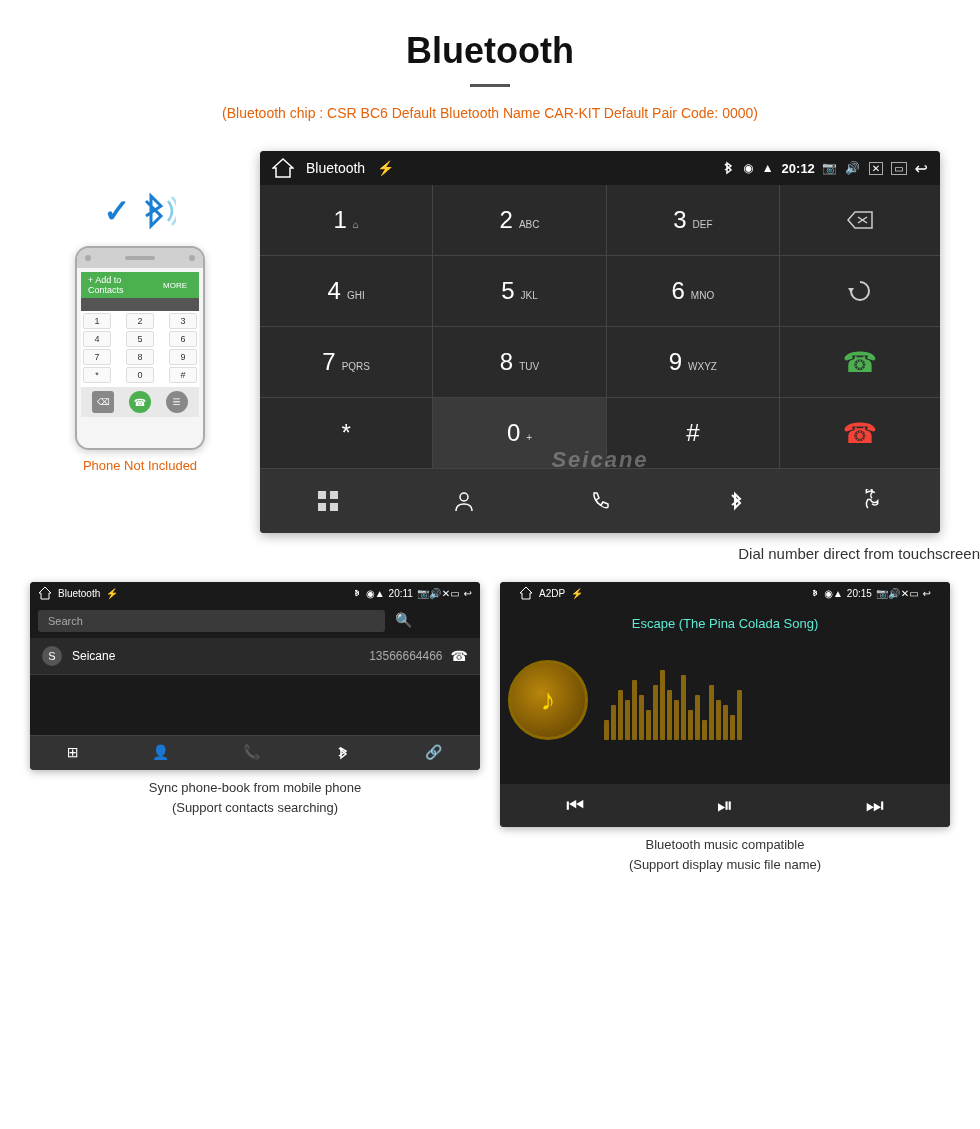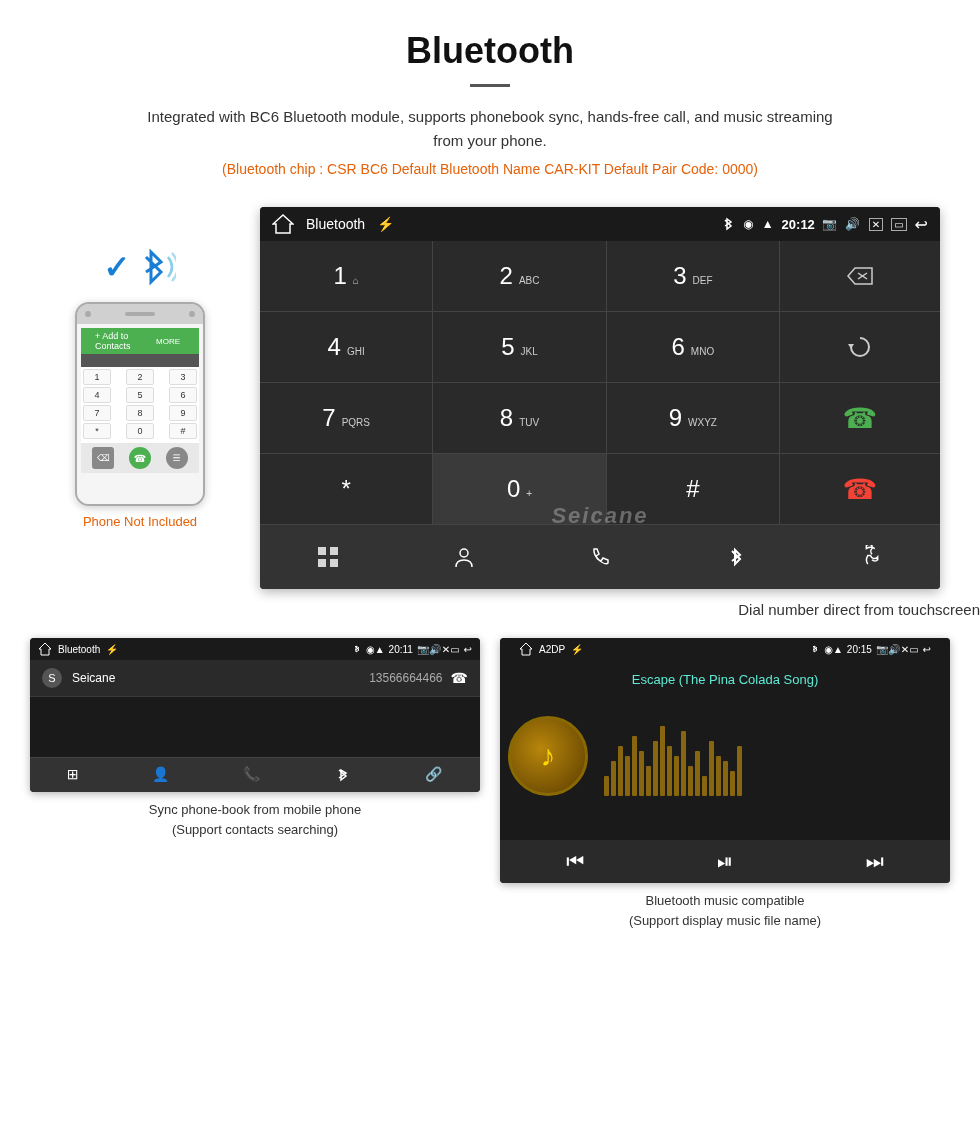--- a/index.html
+++ b/index.html
@@ -92,21 +92,21 @@
     }
     .phone-screen {
       background: #f5f5f5;
       min-height: 180px;
       padding: 4px;
     }
     .phone-screen-header {
       background: #4caf50;
       color: white;
       font-size: 9px;
-      padding: 3px 14px;
+      padding: 3px 7px;
       display: flex;
       justify-content: space-between;
       align-items: center;
     }
     .phone-screen-sub {
       background: #555;
       color: white;
       font-size: 8px;
       padding: 2px 5px;
       text-align: right;
@@ -465,21 +465,20 @@
     .main-screenshot-wrapper {
       position: relative;
     }
   </style>
 </head>
 <body>
 
 <div class="page-header">
   <h1 class="page-title">Bluetooth</h1>
   <div class="title-divider"></div>
-  <p class="page-description">Integrated with BC6 Bluetooth module, supports phonebook sync, hands-free call, and music streaming from your phone.</p>
   <p class="page-specs">(Bluetooth chip : CSR BC6    Default Bluetooth Name CAR-KIT    Default Pair Code: 0000)</p>
 </div>
 
 <div class="main-screenshot-area">
 
   <div class="phone-mockup-container">
     <div class="bluetooth-icon-area">
       <span class="bt-icon" style="font-size:32px; color:#1a7fd4; font-weight:900;">✓</span>
       <svg width="40" height="40" viewBox="0 0 40 40">
 
@@ -674,20 +673,24 @@
           <svg width="10" height="10" viewBox="0 0 10 10">
             <polyline points="3,2 7,6 4,8 4,2 7,4 3,6" fill="none" stroke="white" stroke-width="1"></polyline>
           </svg>
           <span>◉▲</span>
           <span>20:11</span>
           <span>📷🔊✕▭</span>
           <span>↩</span>
         </div>
       </div>
 
+      <div class="phonebook-search">
+        <div class="phonebook-search-input">Search</div>
+        <span style="color:white;margin-left:6px;font-size:14px;">🔍</span>
+      </div>
 
       <div class="phonebook-entry">
         <div class="entry-letter">S</div>
         <span class="entry-name">Seicane</span>
         <span class="entry-number">13566664466</span>
         <span style="color:white;margin-left:8px;font-size:14px;">☎</span>
       </div>
 
       <div style="height:60px;background:#1a1a1a;"></div>
 

